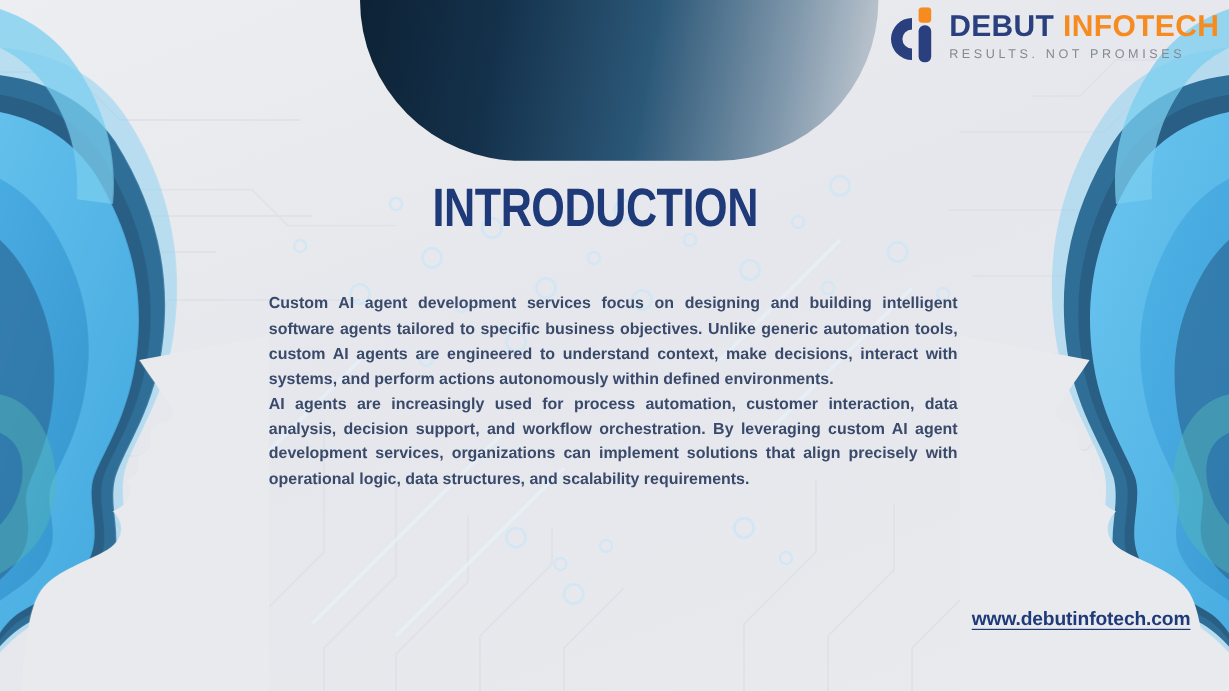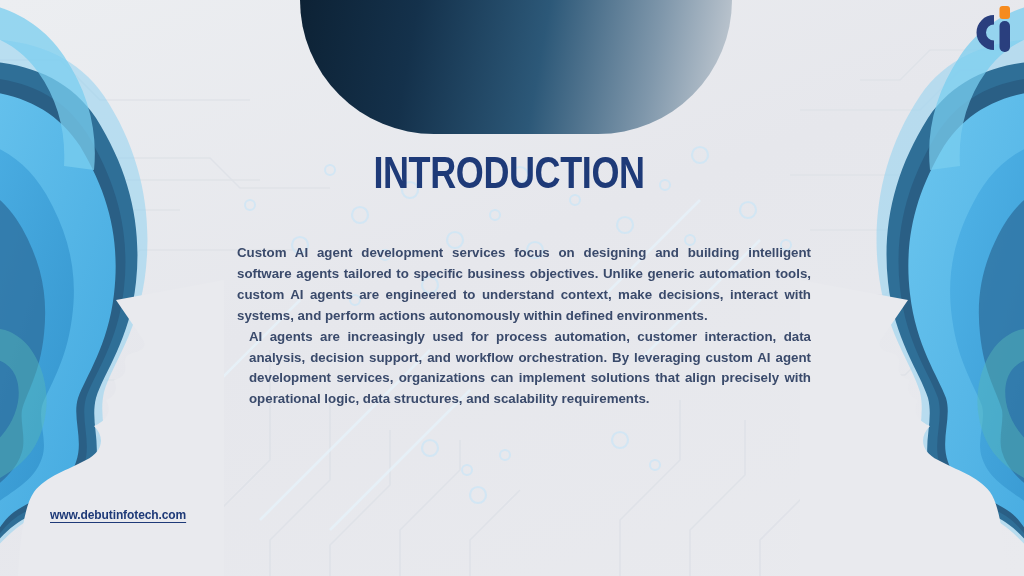--- a/index.html
+++ b/index.html
@@ -42,46 +42,46 @@
     line-height:1.0; white-space:nowrap;
   }
   .logo-title .w1 { color:#2a3f7e; }
   .logo-title .w2 { color:#f68b1f; }
   .logo-tag {
     font-size:10.5px; color:#818a92; font-weight:500;
     letter-spacing:3.0px; white-space:nowrap; margin-top:4px;
   }
 
   
-  .content { position:absolute; z-index:5; left:13px; top:0; width:992px; height:576px; }
+  .content { position:absolute; z-index:5; left:0; top:0; width:992px; height:576px; }
   .title {
     position:absolute; left:0; right:0; top:150px;
     text-align:center;
     font-family:"Liberation Sans", sans-serif;
     font-size:45px; font-weight:bold;
     color:#1e3a78;
     letter-spacing:-0.5px;
     transform:scaleX(0.80);
     line-height:1;
   }
   .body-block {
     position:absolute; left:224px; top:243px; width:574px;
     color:#3a4a6b;
     font-size:13.3px;
     line-height:20.9px;
     text-align:justify;
     text-justify:inter-word;
   }
   .body-block p { margin:0;font-weight:bold; }
-  .body-block p:last-child { text-align:justify;margin-left:12px; }
+  .body-block p:last-child { text-align:justify; }
   .url {
     position:absolute; left:0; right:0; top:508px;
-    text-align:left;
+    text-align:right;
     color:#1e3a78;
-    font-size:12px;
+    font-size:16px;
     font-weight:bold;
     text-decoration:underline;
     text-underline-offset:3px;
     letter-spacing:-0.1px;
     padding-left:37px;
   }
 </style>
 </head>
 <body>
 
@@ -270,20 +270,26 @@
                L70 166 C72 132 64 100 44 72 C20 38 -18 26 -60 30 Z" fill="#79cdef" opacity="0.75"></path>
     </g>
   </svg>
 
   <div class="logo">
     <svg class="logo-mark" viewBox="0 0 42 46">
       <rect x="25.5" y="0" width="10.5" height="13" rx="3" fill="#f68b1f"></rect>
       <rect x="25.5" y="15" width="10.5" height="31" rx="5" fill="#2a3f7e"></rect>
       <path d="M20 9 A16.5 16.5 0 1 0 20 44 L20 34.5 A7.5 7.5 0 1 1 20 18.5 Z" fill="#2a3f7e"></path>
     </svg>
+    <div class="logo-text">
+      <div class="logo-title">
+        <span class="w1">DEBUT</span><span>&nbsp;</span><span class="w2">INFOTECH</span>
+      </div>
+      <div class="logo-tag">RESULTS. NOT PROMISES</div>
+    </div>
   </div>
 
   <div class="content">
     <div class="title">INTRODUCTION</div>
 
     <div class="body-block">
       <p>Custom AI agent development services focus on designing and building intelligent software agents tailored to specific business objectives. Unlike generic automation tools, custom AI agents are engineered to understand context, make decisions, interact with systems, and perform actions autonomously within defined environments.</p>
       <p>AI agents are increasingly used for process automation, customer interaction, data analysis, decision support, and workflow orchestration. By leveraging custom AI agent development services, organizations can implement solutions that align precisely with operational logic, data structures, and scalability requirements.</p>
     </div>
 

